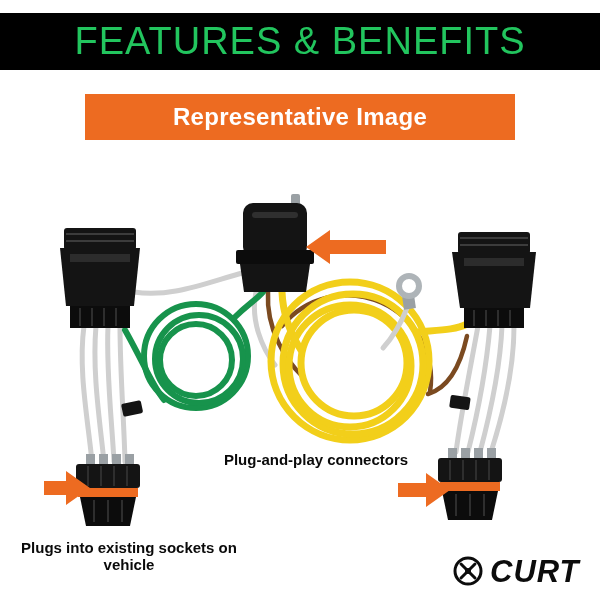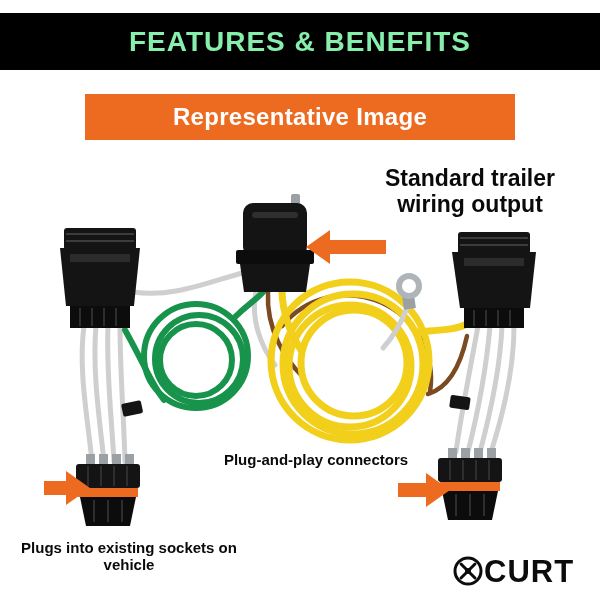--- a/index.html
+++ b/index.html
@@ -9,41 +9,41 @@
     background:#ffffff;
     overflow:hidden;
     font-family:"Liberation Sans", sans-serif;
   }
   .black-banner{
     position:absolute;left:0;top:13px;width:600px;height:57px;
     background:var(--banner-black,#000000);
     display:flex;align-items:center;justify-content:center;
   }
   .black-banner span{
-    color:#86efac;font-size:28px;font-weight:700;letter-spacing:1px;white-space:nowrap;
+    color:#22c55e;font-size:38px;font-weight:400;letter-spacing:1px;white-space:nowrap;
   }
   .orange-banner{
     position:absolute;left:85px;top:94px;width:430px;height:46px;
     background:var(--accent-orange,#ED6B21);
     display:flex;align-items:center;justify-content:center;
   }
   .orange-banner span{
     color:#ffffff;font-size:24px;font-weight:800;letter-spacing:.3px;white-space:nowrap;text-align:center;
   }
   .label{
     position:absolute;
     color:#0a0a0a;font-weight:800;text-align:center;line-height:1.12;
   }
   .label-trailer-output{left:356px;top:166px;width:228px;font-size:23px;}
   .label-plug-and-play{left:213px;top:452px;width:206px;font-size:15px;}
   .label-vehicle-sockets{left:20px;top:540px;width:218px;font-size:15px;}
   .illustration-svg{position:absolute;left:0;top:0;}
   .curt-logo{
     position:absolute;left:452px;top:551px;width:130px;height:40px;
-    display:flex;align-items:center;
+    display:flex;align-items:center;gap:6px;font-style:italic;
   }
   .curt-text{
     color:#0c0c0c;font-size:31px;font-weight:800;letter-spacing:1px;line-height:1;
   }
   
   .wire{fill:none;stroke-linecap:round;}
   .wire-white{stroke:#cfcfcf;stroke-width:5;}
   .wire-green{stroke:var(--wire-green,#17934c);stroke-width:6;}
   .wire-yellow{stroke:var(--wire-yellow,#f2cf1a);stroke-width:7;}
   .wire-brown{stroke:var(--wire-brown,#7b4a20);stroke-width:4.5;}
@@ -194,21 +194,20 @@
       <path class="arrow" d="M386 240 H330 V230 L306 247 L330 264 V254 H386 Z"></path>
     </g>
     <g>
       <path class="arrow" d="M398 483 H426 V473 L450 490 L426 507 V497 H398 Z"></path>
     </g>
     <g>
       <path class="arrow" d="M44 481 H66 V471 L90 488 L66 505 V495 H44 Z"></path>
     </g>
   </svg>
 
-  <div class="label label-trailer-output">Standard trailer wiring output</div>
 
   <div class="label label-plug-and-play">Plug-and-play connectors</div>
 
   <div class="label label-vehicle-sockets">Plugs into existing sockets on vehicle</div>
 
   <div class="curt-logo">
     <svg width="32" height="32" viewBox="0 0 32 32">
       <circle cx="16" cy="16" r="13" fill="none" stroke="#0c0c0c" stroke-width="3"></circle>
       <path d="M9 9 L23 23 M23 9 L9 23" stroke="#0c0c0c" stroke-width="3" fill="none" stroke-linecap="round"></path>
       <circle cx="16" cy="16" r="3" fill="#0c0c0c"></circle>

